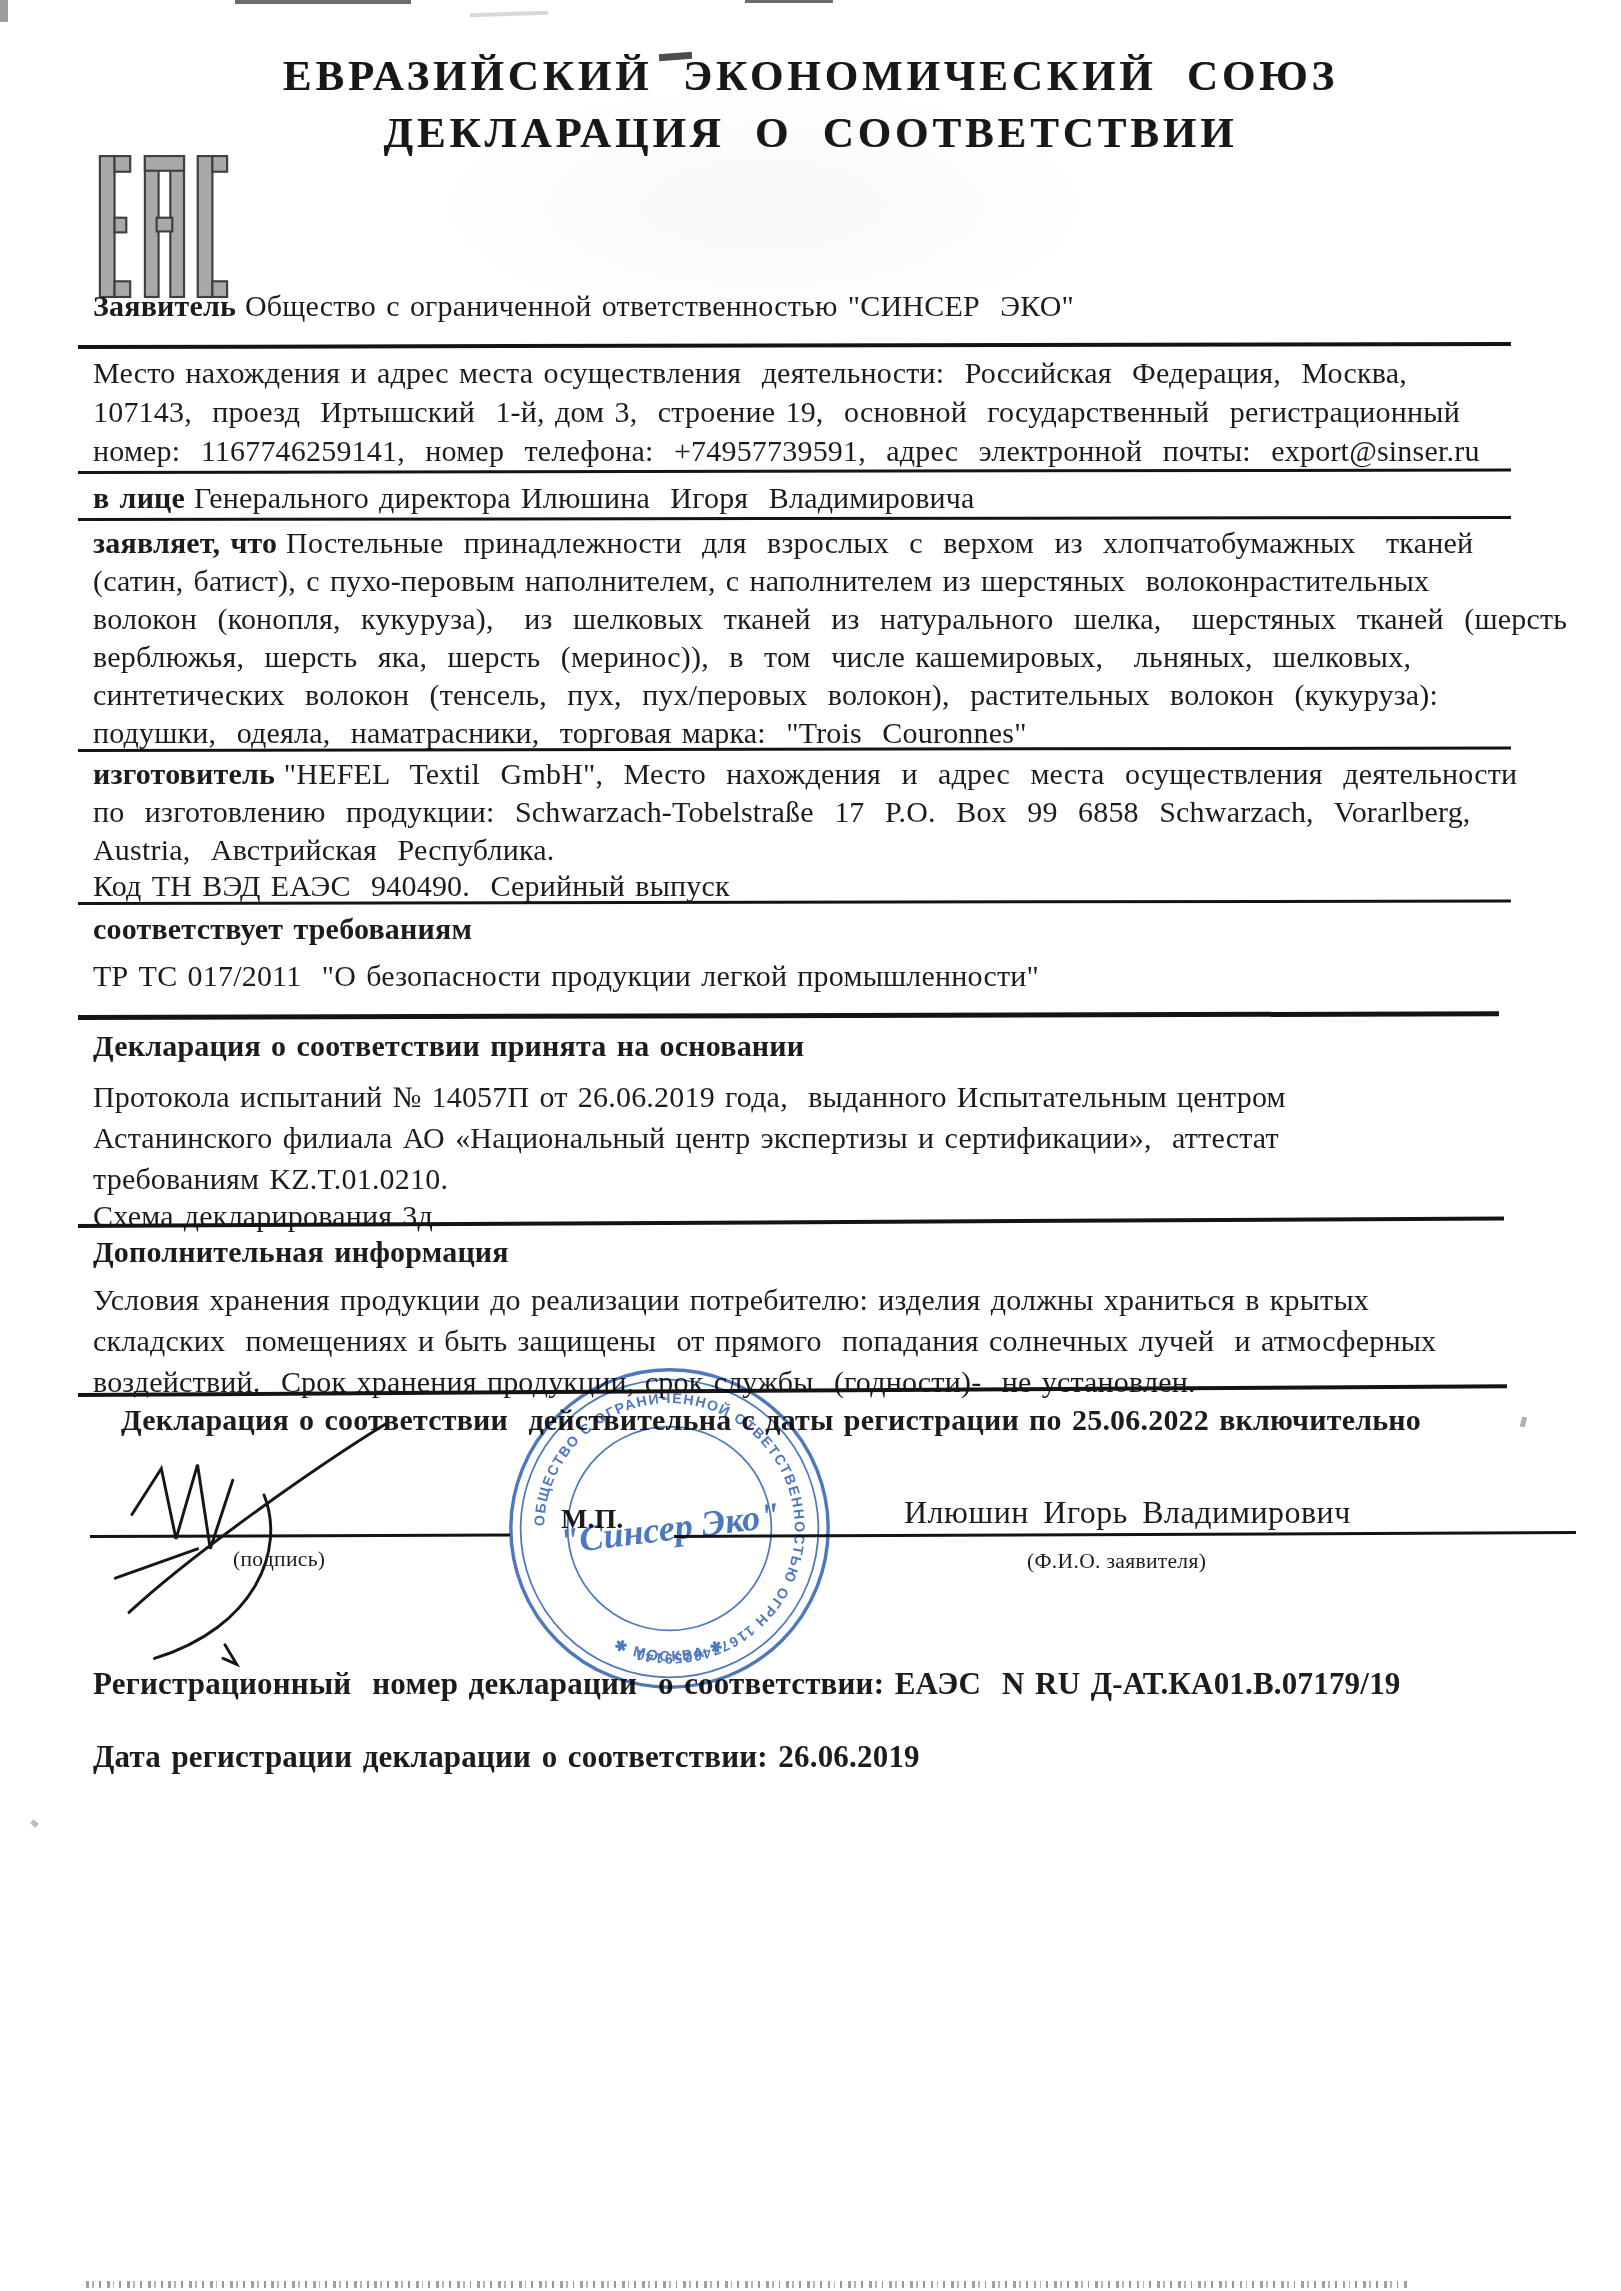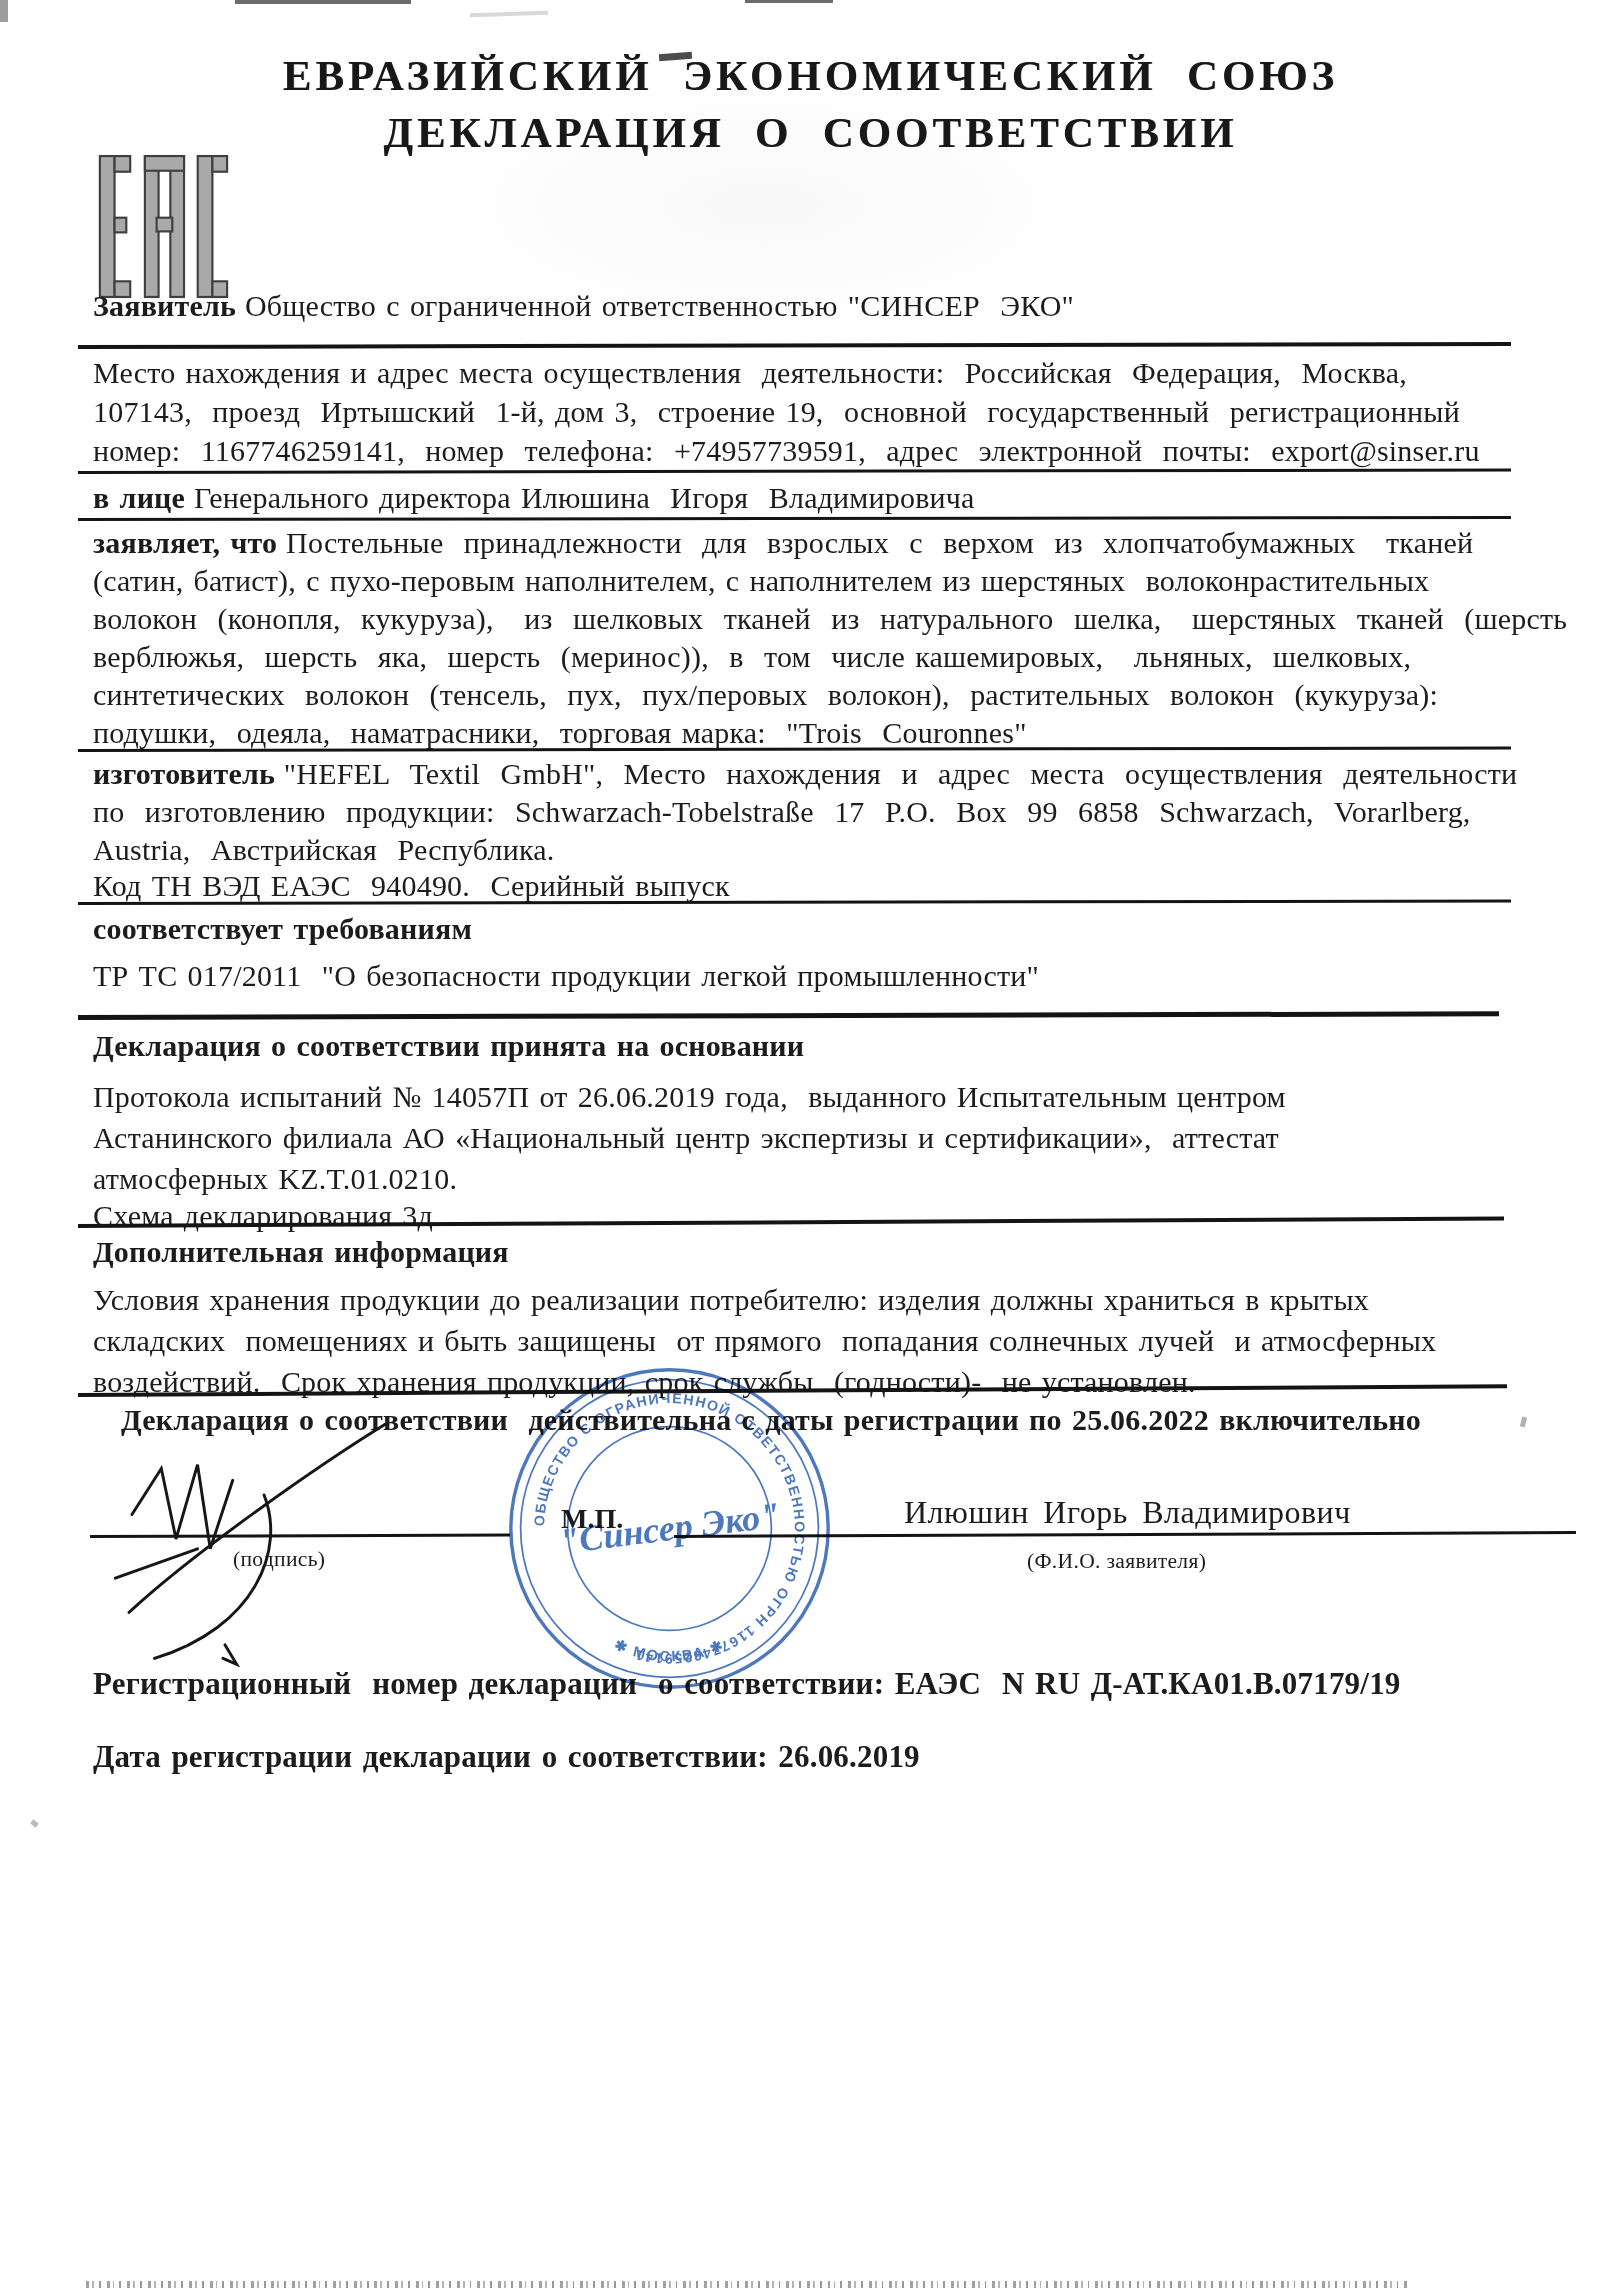--- a/index.html
+++ b/index.html
@@ -102,21 +102,21 @@
 </div>
 
 <div class="abs rule" style="left:78px;top:1015px;width:1421px;height:4.9px;transform:rotate(-0.15deg);"></div>
 
 <div class="abs p h" style="left:93px;top:1026px;">
   <div class="tline">Декларация о соответствии принята на основании</div>
 </div>
 <div class="abs p" style="left:93px;top:1076px;line-height:41px;">
     <div class="tline">Протокола испытаний № 14057П от 26.06.2019 года,  выданного Испытательным центром</div>
     <div class="tline">Астанинского филиала АО «Национальный центр экспертизы и сертификации»,  аттестат</div>
-    <div class="tline">атмосферных KZ.T.01.0210.</div>
+    <div class="tline">требованиям KZ.T.01.0210.</div>
   </div>
 
 <div class="abs p" style="left:93px;top:1196px;">
   <div class="tline">Схема декларирования 3д</div>
 </div>
 
 <div class="abs rule" style="left:78px;top:1224px;width:1426px;height:3.9px;transform:rotate(-0.3deg);"></div>
 
 <div class="abs p h" style="left:93px;top:1232px;">
   <div class="tline">Дополнительная информация</div>

